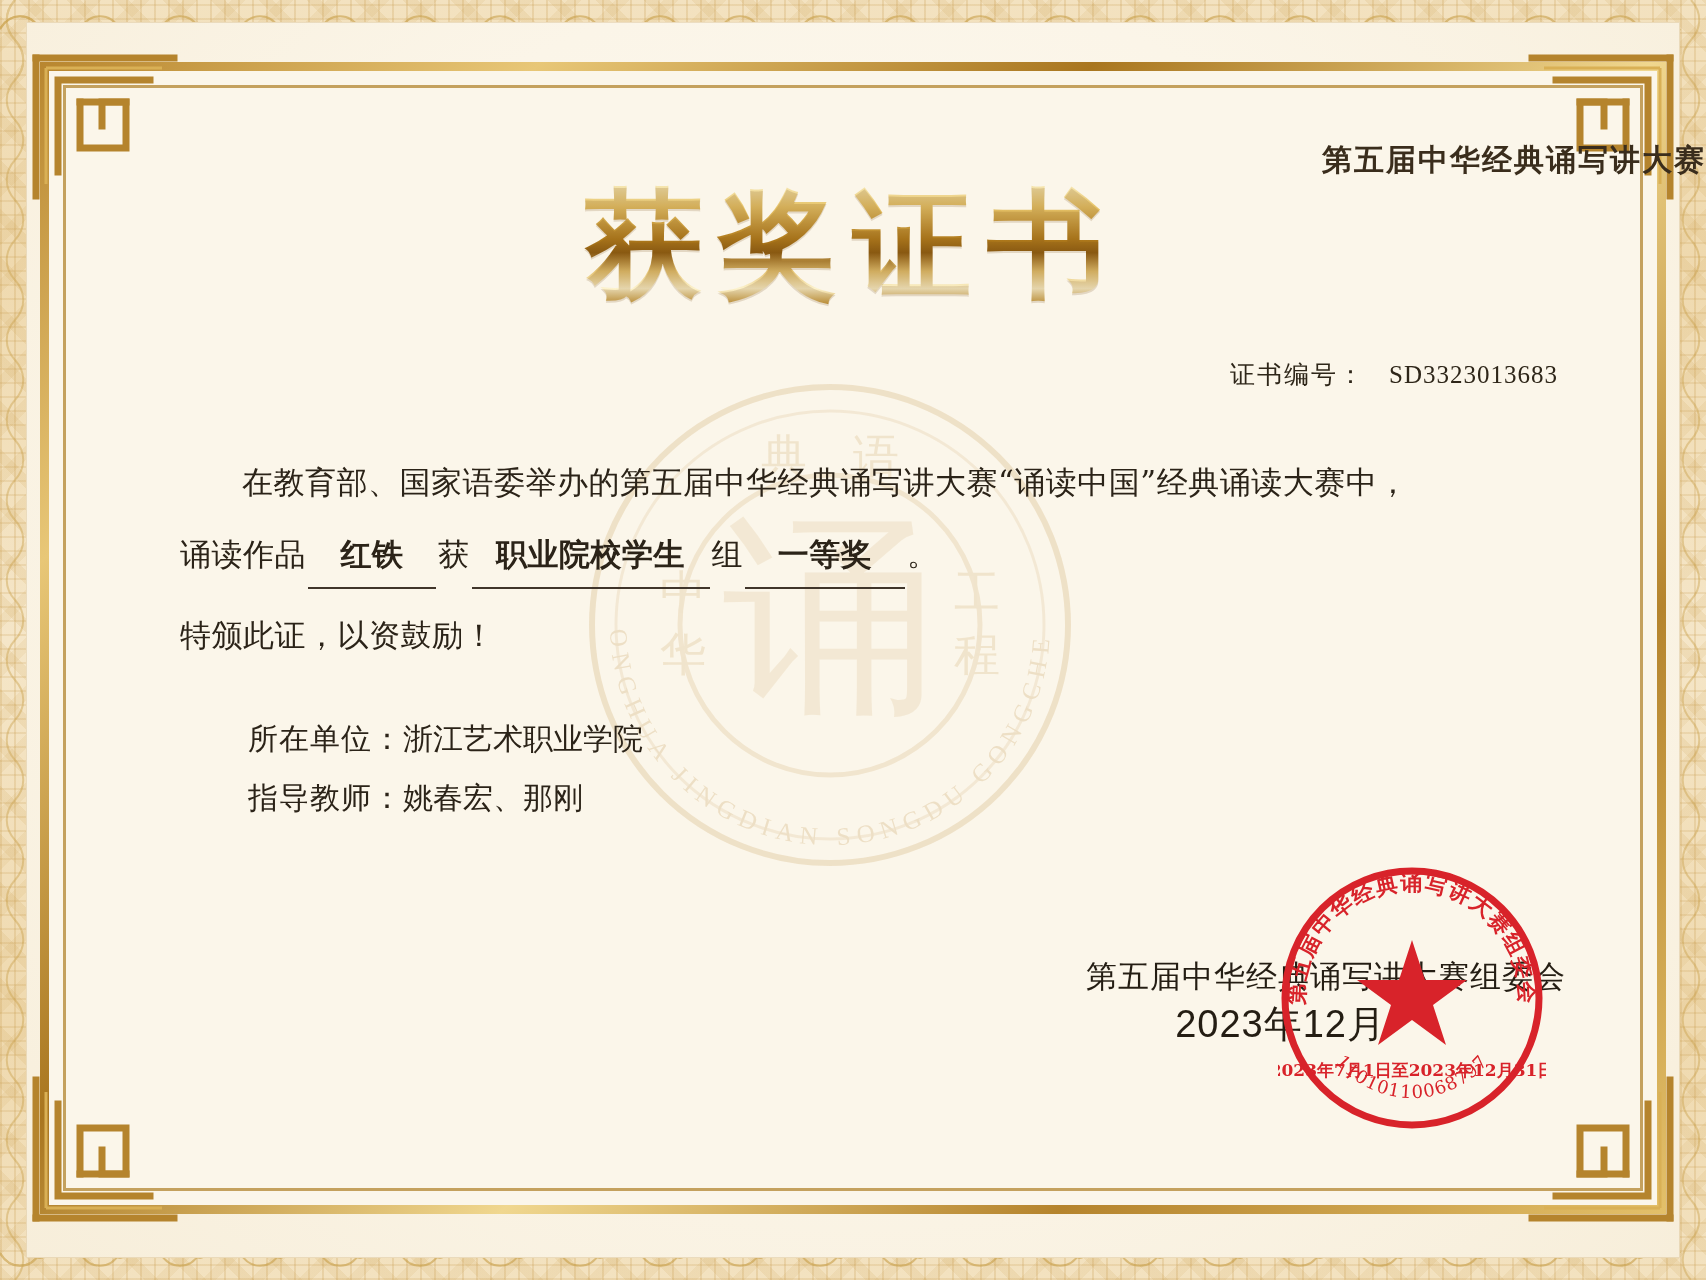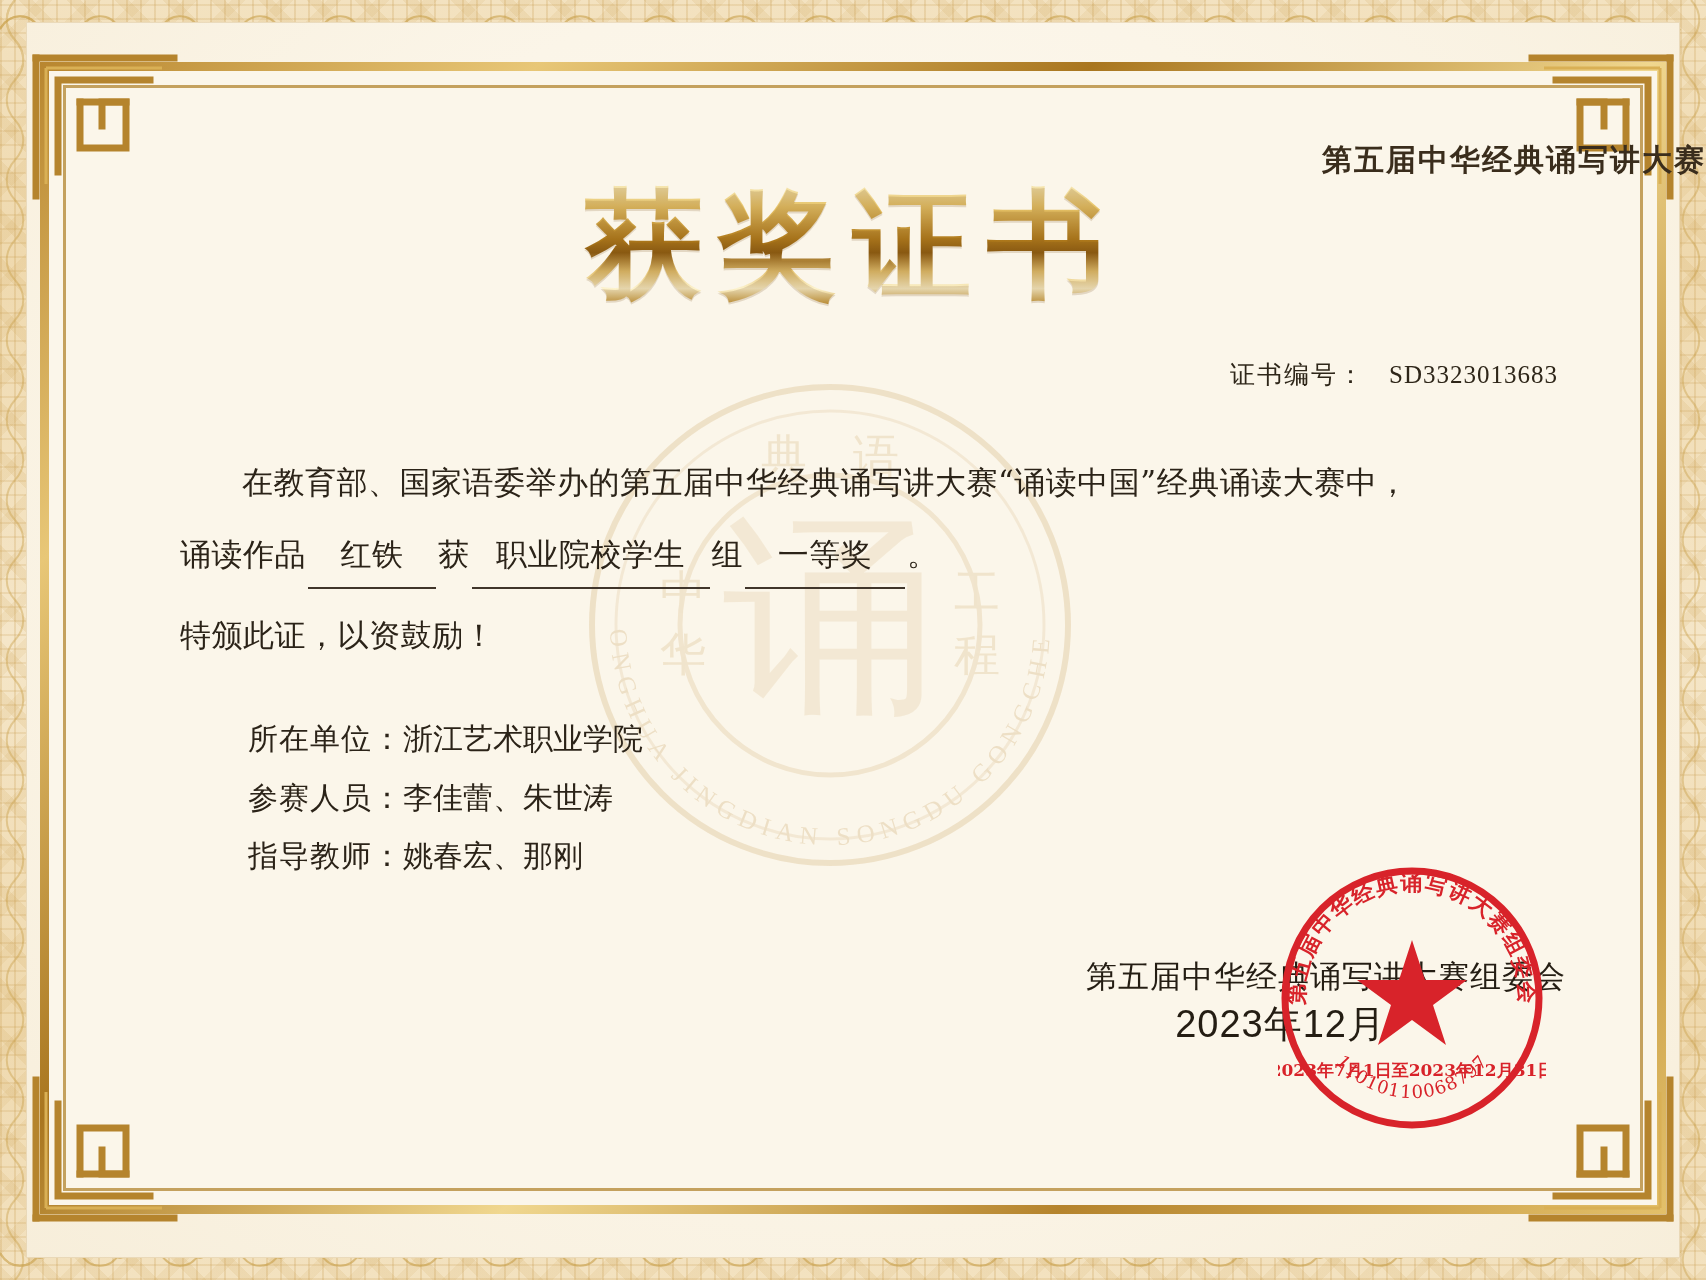--- a/index.html
+++ b/index.html
@@ -179,20 +179,21 @@
   .para-1 { text-indent: 2em; letter-spacing: 0.5px; }
   .para-2 { margin-top: 12px; letter-spacing: 0.5px; }
   .para-3 { margin-top: 16px; letter-spacing: 0.5px; }
 
   .blank {
     display: inline-block;
     border-bottom: 2px solid #40352a;
     padding: 0 10px 2px 10px;
     margin: 0 2px;
     text-align: center;
+    font-weight: bold;
   }
   .blank.work  { min-width: 108px; }
   .blank.group { min-width: 218px; }
   .blank.prize { min-width: 140px; text-align: center; }
 
   .info-block {
     position: absolute;
     left: 248px;
     top: 710px;
     font-size: 30px;
@@ -456,23 +457,20 @@
       </div>
 
       <div class="para-3">特颁此证，以资鼓励！</div>
     </div>
 
     <div class="info-block">
       <div class="info-row">
         <span class="k">所在单位：</span><span class="v">浙江艺术职业学院</span>
       </div>
       <div class="info-row">
-        <span class="k">参赛人员：</span><span class="v">李佳蕾、朱世涛</span>
-      </div>
-      <div class="info-row">
         <span class="k">指导教师：</span><span class="v">姚春宏、那刚</span>
       </div>
     </div>
 
     <div class="signature">第五届中华经典诵写讲大赛组委会</div>
 
     <div class="sig-date">2023年12月</div>
 
     <div class="stamp">
       <svg viewBox="0 0 268 268" xmlns="http://www.w3.org/2000/svg">

